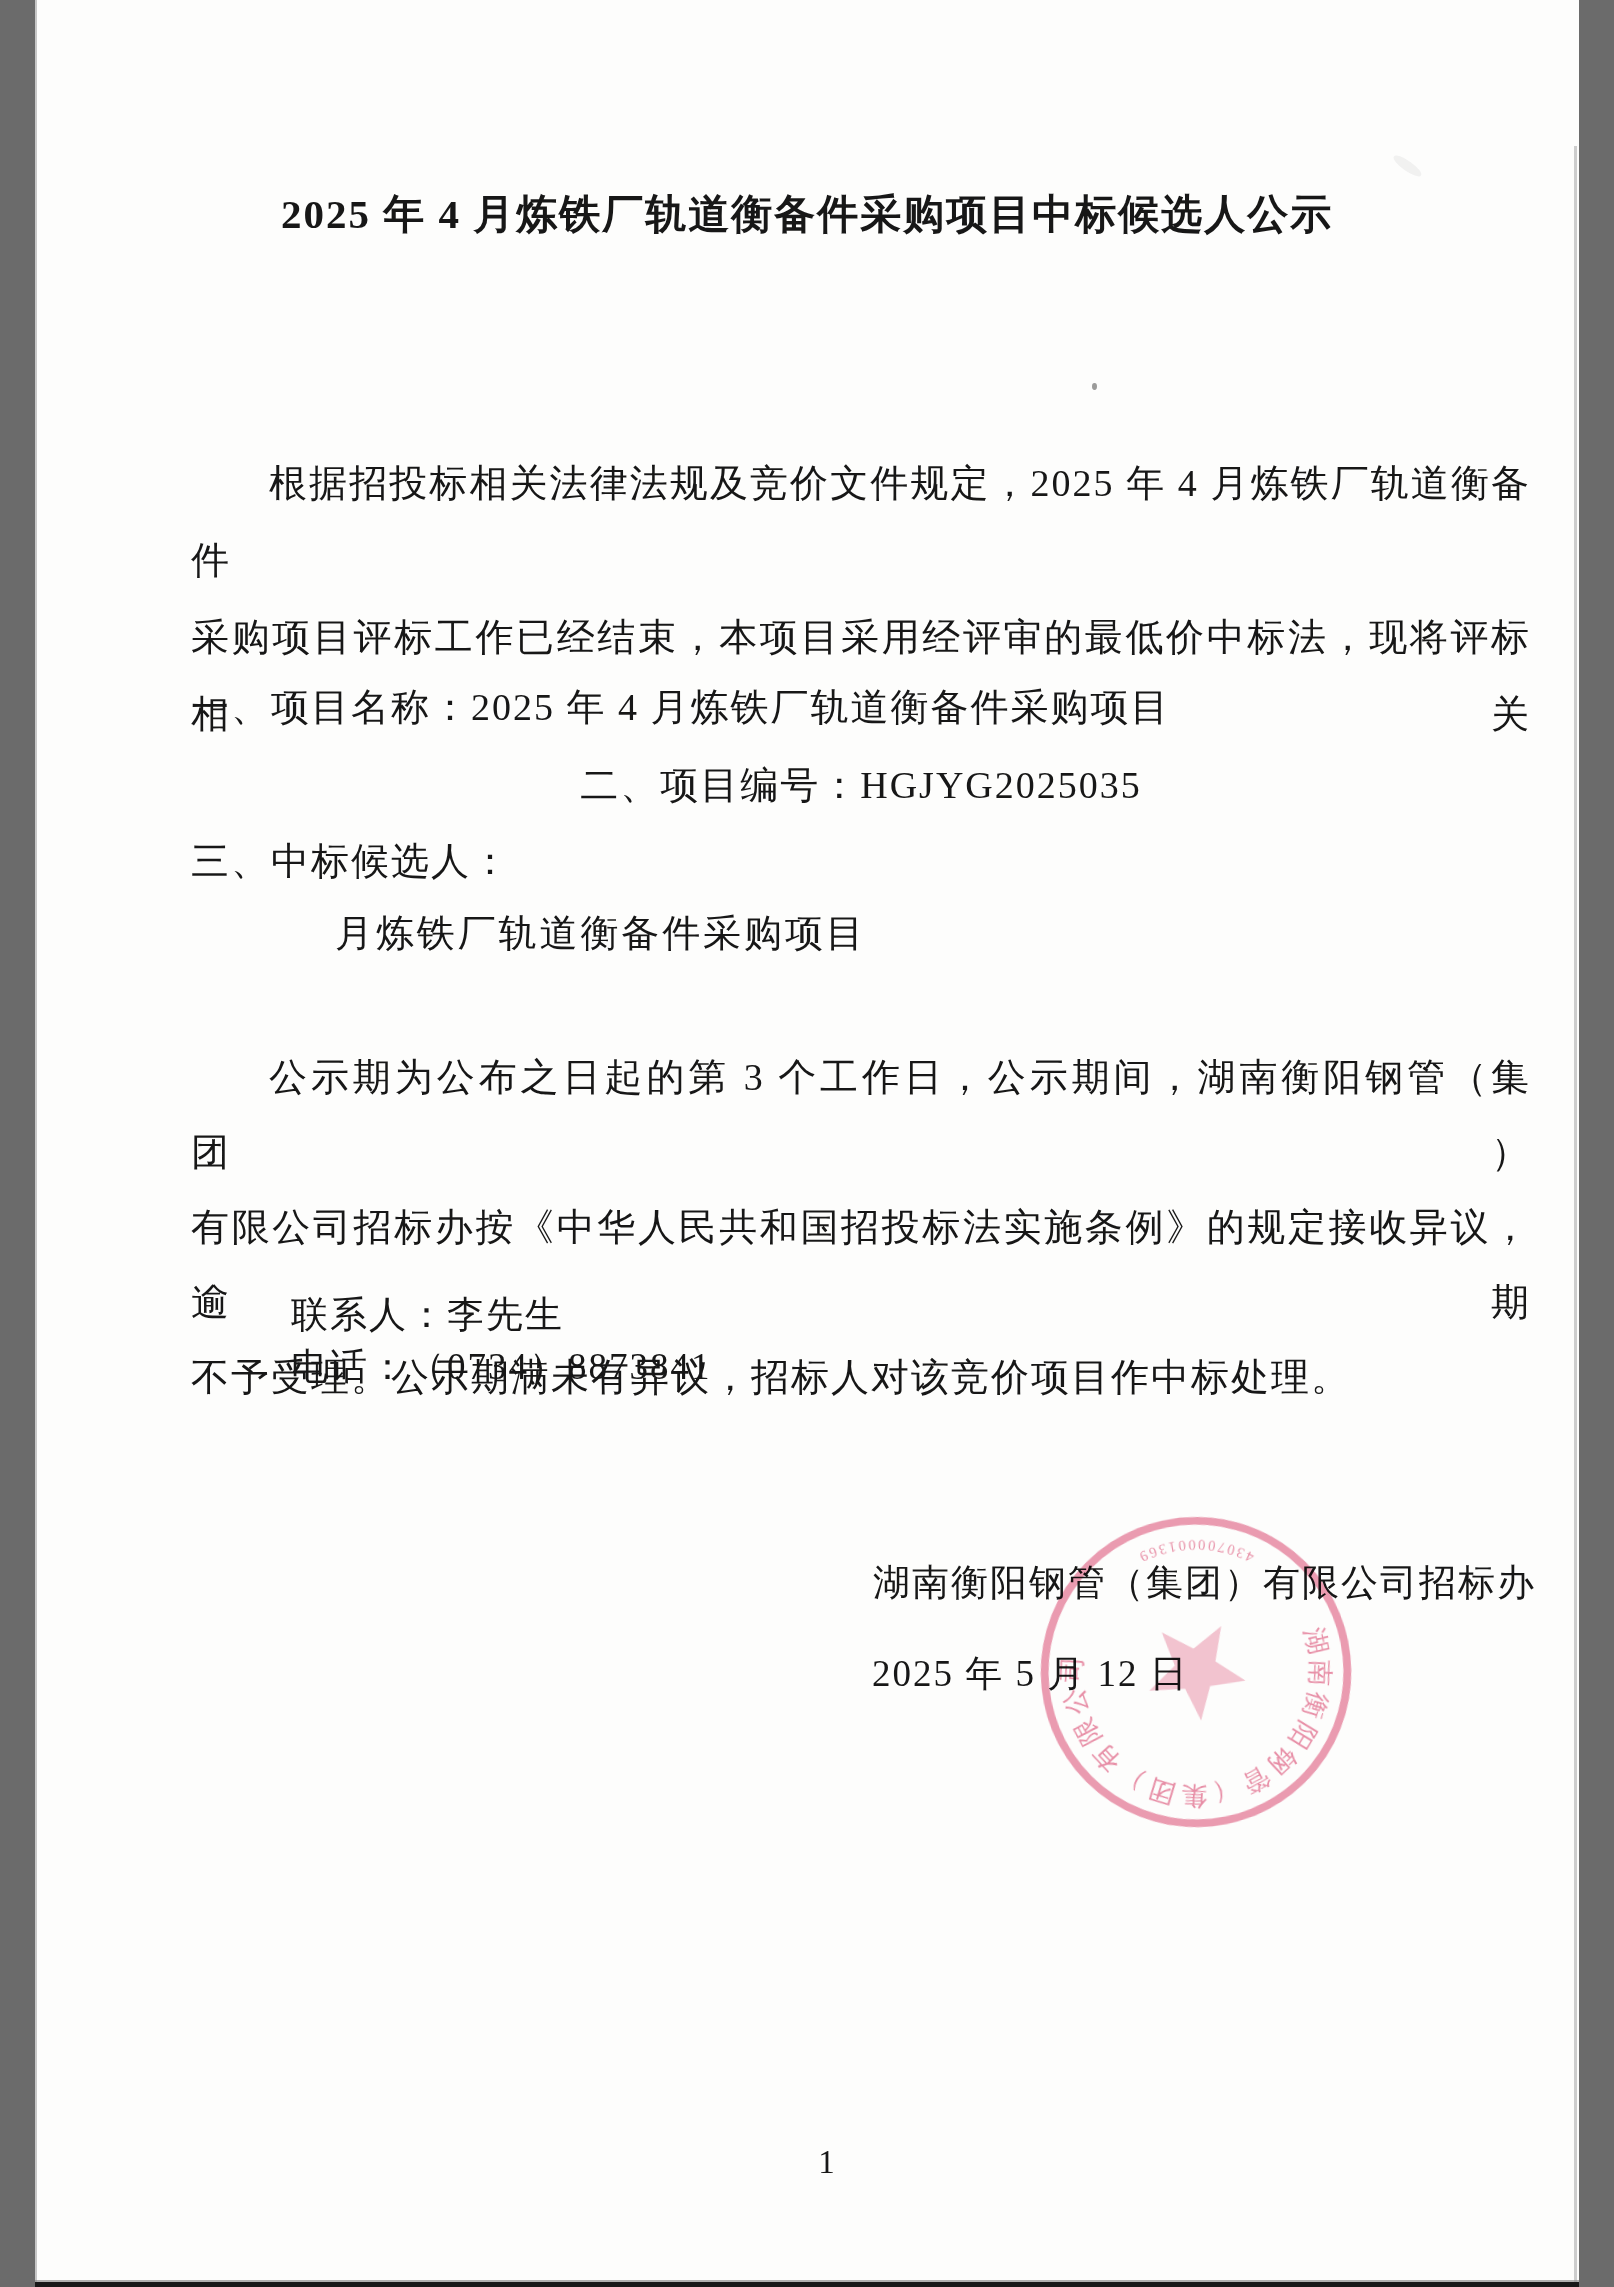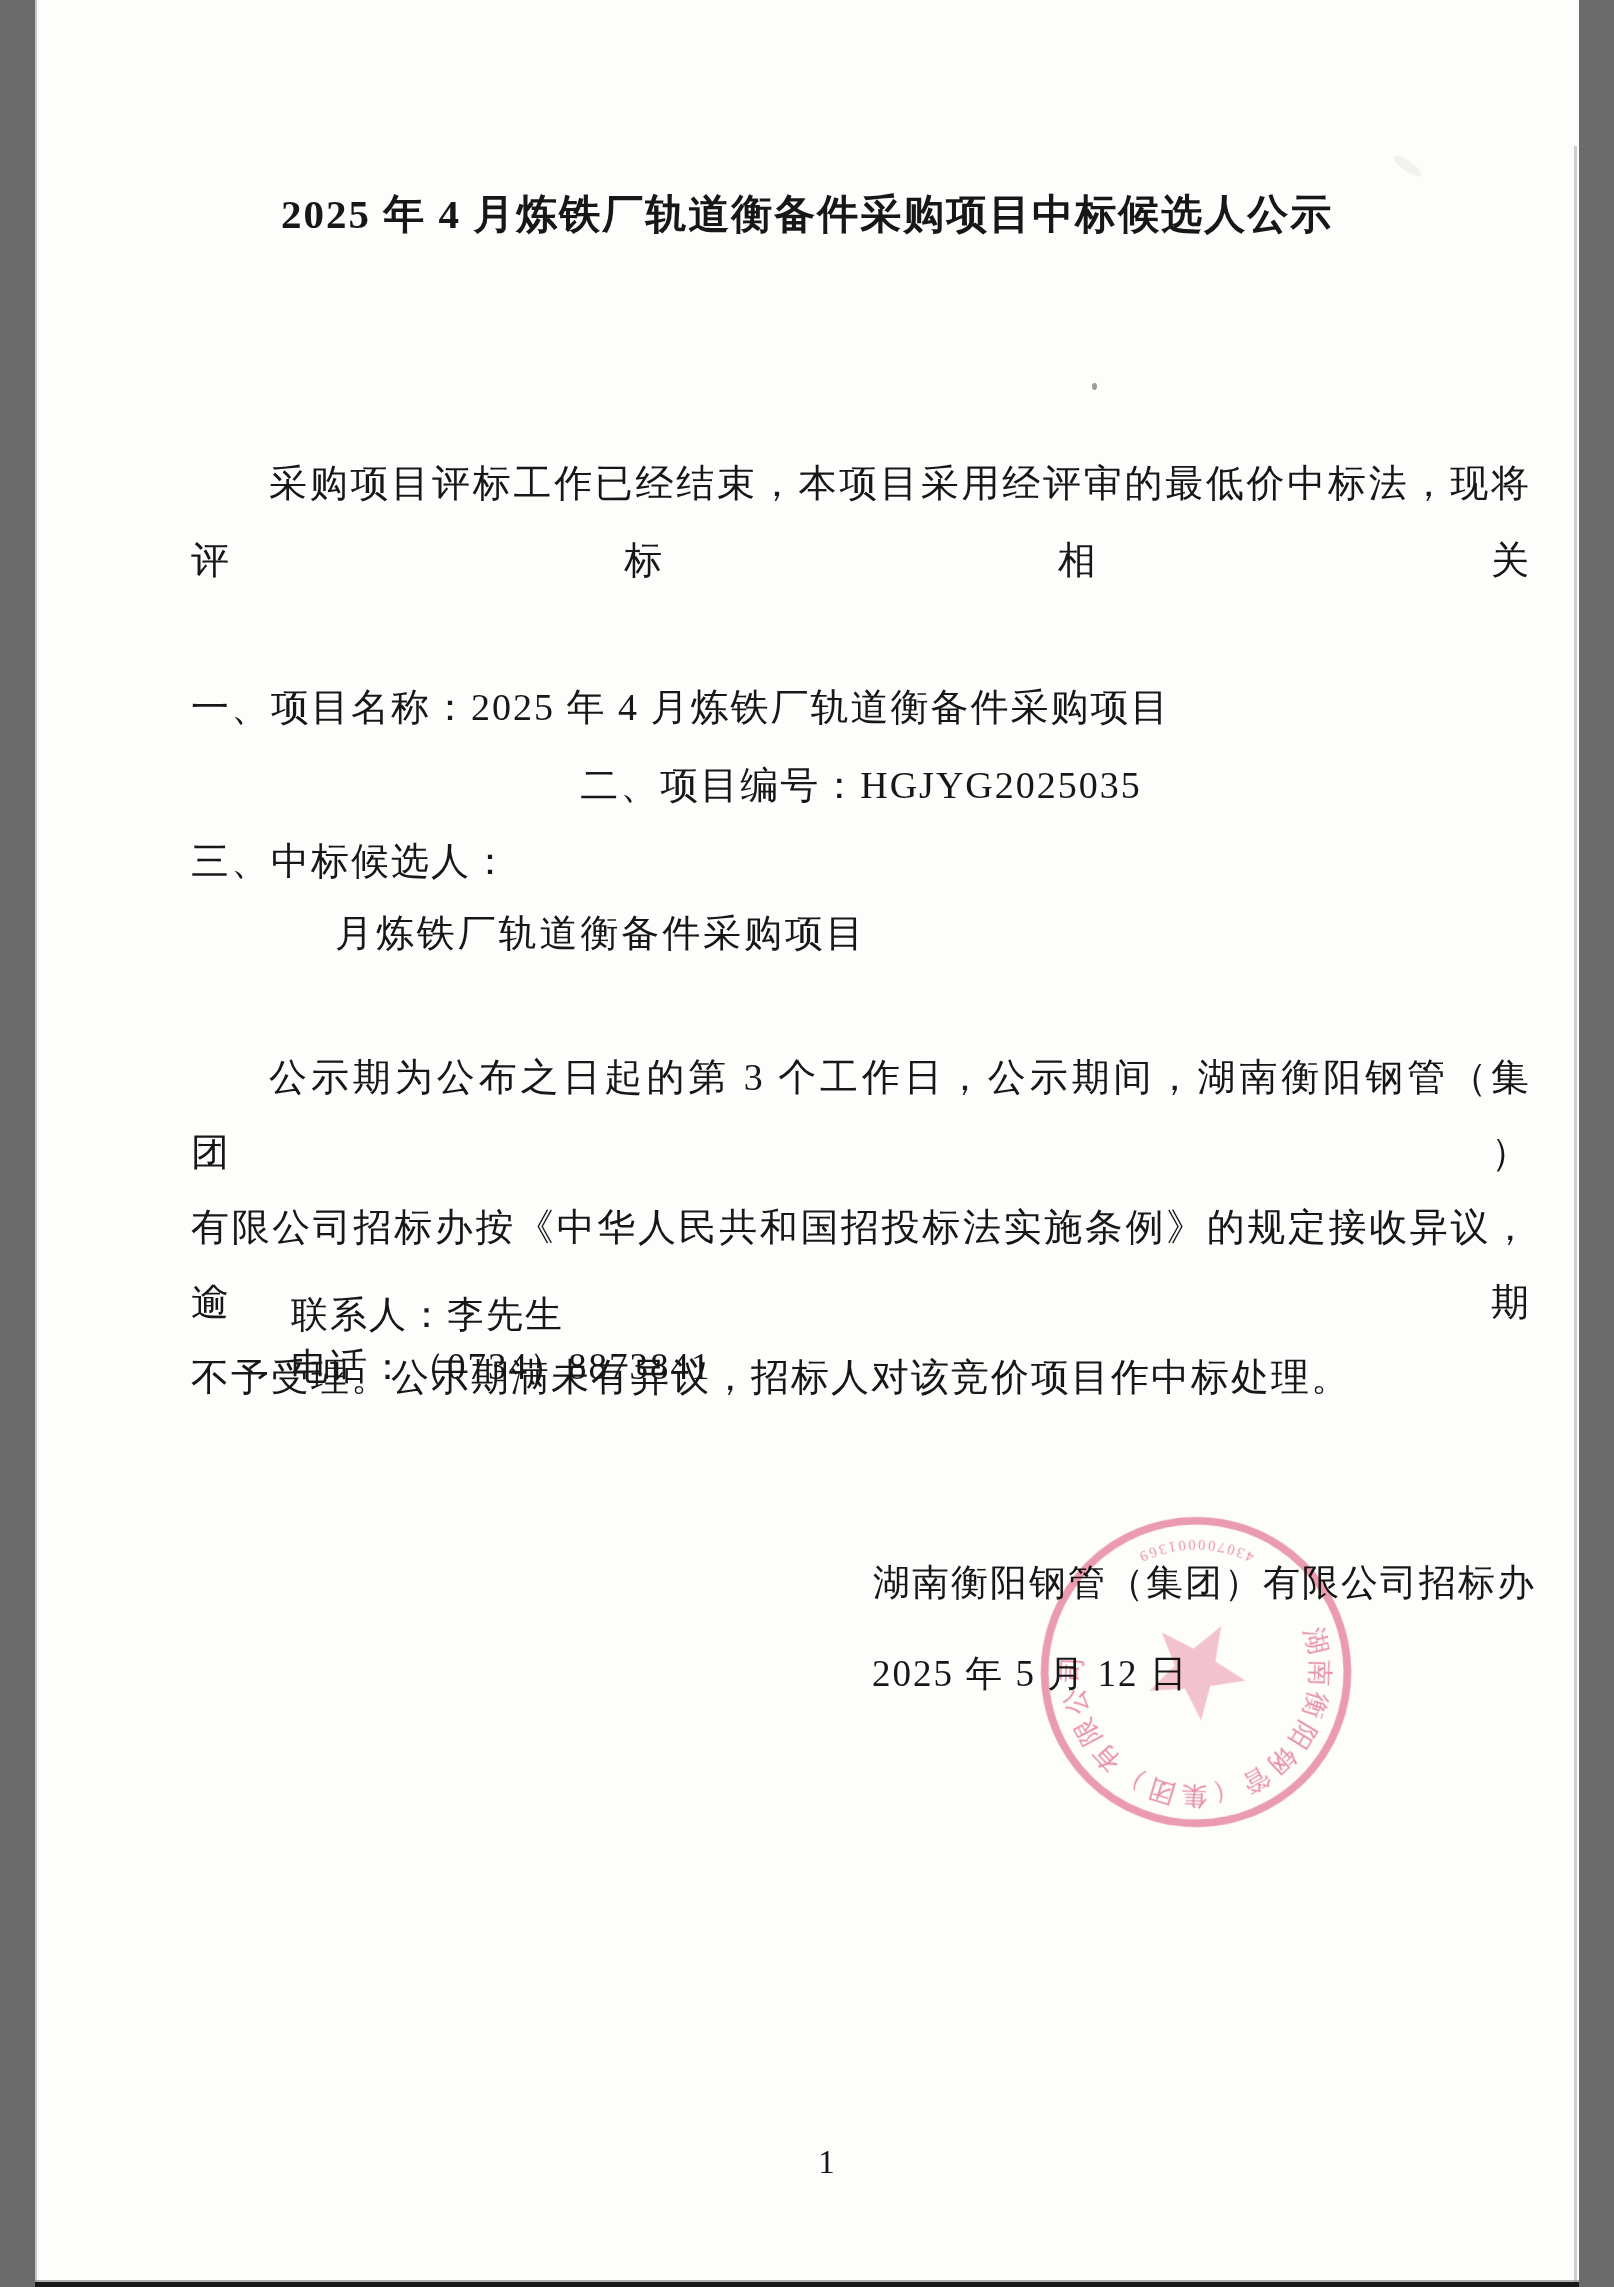--- a/index.html
+++ b/index.html
@@ -80,20 +80,21 @@
   .smudge{position:absolute;left:1356px;top:161px;width:33px;height:9.8px;background:#d9d9d9;opacity:.35;border-radius:50%;transform:rotate(35deg);}
 </style>
 </head>
 <body>
 
 <div class="page">
 
   <div class="title">2025 年 4 月炼铁厂轨道衡备件采购项目中标候选人公示</div>
 
   <div class="para p-intro">
+      <div class="line jfull">根据招投标相关法律法规及竞价文件规定，2025 年 4 月炼铁厂轨道衡备件</div>
       <div class="line jfull">采购项目评标工作已经结束，本项目采用经评审的最低价中标法，现将评标相关</div>
     </div>
 
   <div class="item item-1">一、项目名称：2025 年 4 月炼铁厂轨道衡备件采购项目</div>
   <div class="item item-2">二、项目编号：HGJYG2025035</div>
   <div class="item item-3">三、中标候选人：</div>
 
   <div class="winner">月炼铁厂轨道衡备件采购项目</div>
 
   <div class="para p-notice">

